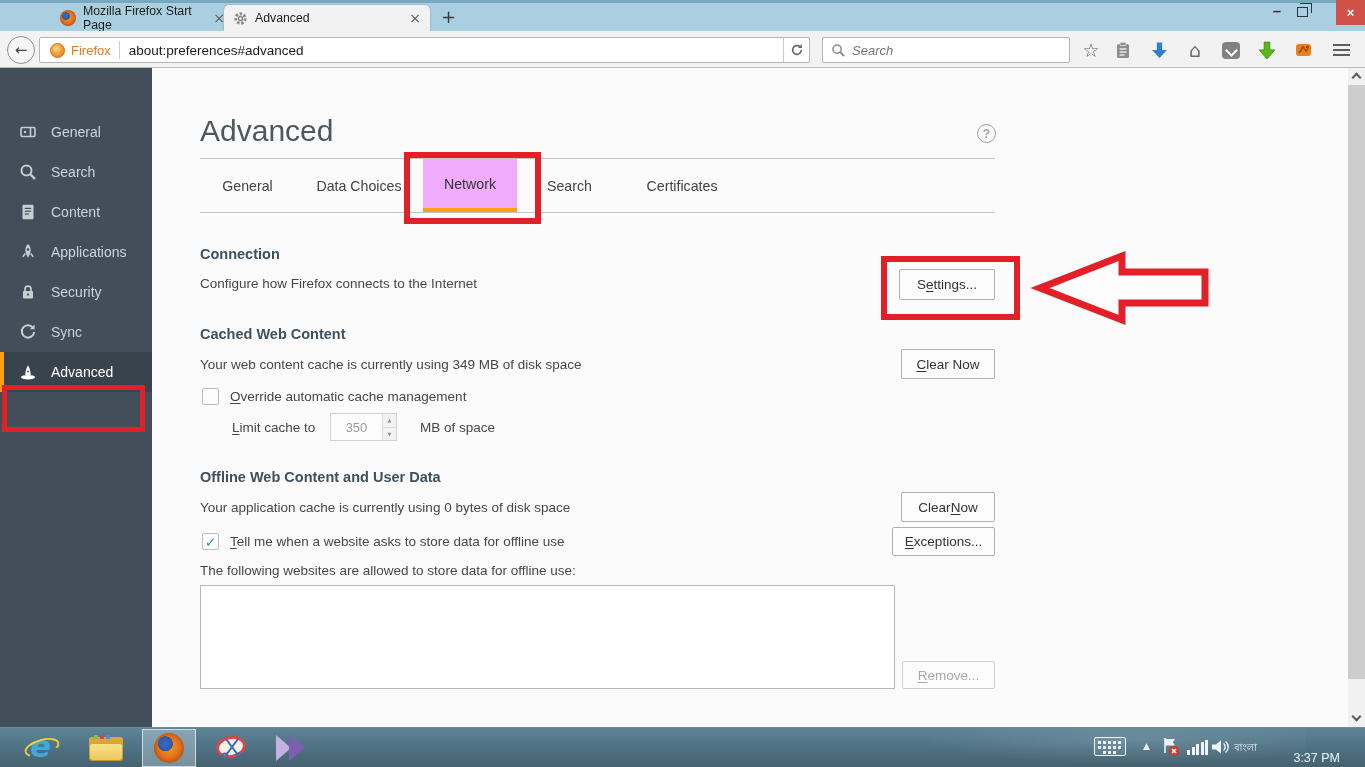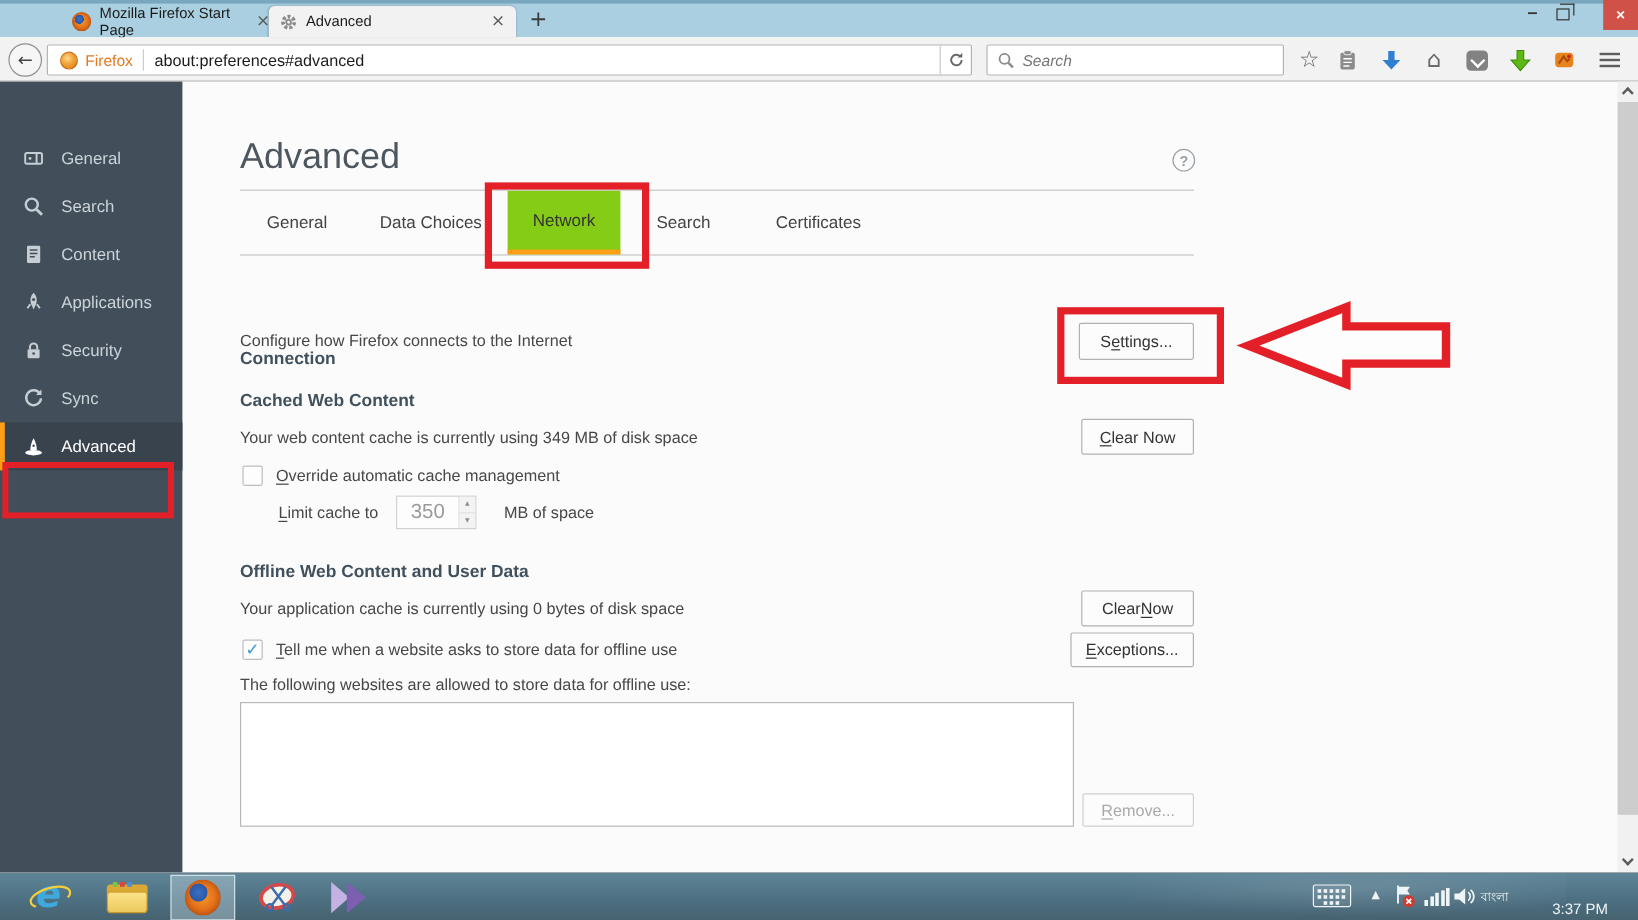--- a/index.html
+++ b/index.html
@@ -48,30 +48,30 @@
   .sb-item { height:40px; display:flex; align-items:center; gap:13px; padding-left:18px; color:#ccd3d9; font-size:14px; }
   .sb-nav { position:absolute; top:44px; left:0; right:0; }
   .sb-item.sel { background:#39434d; color:#fff; border-left:4px solid #ff9e17; padding-left:14px; }
   .sb-item svg { flex:0 0 20px; }
 
   
   .page-title { position:absolute; left:200px; top:114px; font-size:30px; font-weight:300; color:#4e575f; }
   .help-circle { position:absolute; left:977px; top:124px; width:19px; height:19px; border:1.6px solid #9aa0a6; border-radius:50%; color:#9aa0a6; font-size:12px; display:flex; align-items:center; justify-content:center; font-weight:bold; }
   .tabs-row { position:absolute; left:200px; top:158px; width:795px; height:55px; border-top:1px solid #c6c6c6; border-bottom:1px solid #c6c6c6; }
   .pref-tab { position:absolute; top:0; height:100%; display:flex; align-items:center; justify-content:center; font-size:14.2px; color:#434343; }
-  .pref-tab.sel { background:#84cc16; border-bottom:4px solid #ff9e17; color:#333; }
+  .pref-tab.sel { background:#f0abfc; border-bottom:4px solid #ff9e17; color:#333; }
   .sec-h { position:absolute; font-size:14.5px; font-weight:bold; color:#40505c; }
   .sec-p { position:absolute; font-size:13.5px; color:#474747; }
   .btn { position:absolute; background:#fcfcfc; border:1px solid #b1b1b1; border-radius:2px; font-size:13.5px; color:#333; display:flex; align-items:center; justify-content:center; font-family:"Liberation Sans",sans-serif; }
   .btn.disabled { color:#a9a9a9; border-color:#cfcfcf; }
   .ak { text-decoration:underline; text-underline-offset:2px; }
   .cb { position:absolute; width:17px; height:17px; background:#fdfdfd; border:1px solid #bdbdbd; border-radius:2px; display:flex; align-items:center; justify-content:center; }
   .cb .mark { color:#3596d3; font-size:14px; font-weight:bold; line-height:1; }
   .num-input { position:absolute; left:330px; top:413px; width:67px; height:28px; border:1px solid #d2d2d2; background:#fdfdfd; display:flex; }
-  .num-val { flex:1; display:flex; align-items:center; justify-content:center; color:#9a9a9a; font-size:17px; }
+  .num-val { flex:1; display:flex; align-items:center; justify-content:center; color:#9a9a9a; font-size:13px; }
   .spin { width:14px; display:flex; flex-direction:column; border-left:1px solid #ddd; }
   .spin span { flex:1; font-size:5px; color:#8f8f8f; display:flex; align-items:center; justify-content:center; background:#f3f3f3; }
   .spin span:first-child { border-bottom:1px solid #ddd; }
   .listbox { position:absolute; left:200px; top:585px; width:695px; height:104px; background:#fff; border:1px solid #b8b8b8; }
 
   
   .red-box { position:absolute; border:6px solid #e32028; background:transparent; }
   .red-box.thin { border-width:5px; }
 
   
@@ -259,21 +259,21 @@
   <div class="help-circle">?</div>
 
   <div class="tabs-row">
     <div class="pref-tab" style="left:0; width:95px;">General</div>
     <div class="pref-tab" style="left:95px; width:128px;">Data Choices</div>
     <div class="pref-tab sel" style="left:223px; width:94px;">Network</div>
     <div class="pref-tab" style="left:317px; width:105px;">Search</div>
     <div class="pref-tab" style="left:422px; width:120px;">Certificates</div>
   </div>
 
-  <div class="sec-h" style="left:200px; top:246px;margin-top:45px;">Connection</div>
+  <div class="sec-h" style="left:200px; top:246px;">Connection</div>
   <div class="sec-p" style="left:200px; top:276px;">Configure how Firefox connects to the Internet</div>
   <button class="btn" style="left:899px; top:269px; width:96px; height:31px;">
       <span>S</span>
       <span class="ak">e</span>
       <span>ttings...</span>
     </button>
 
   <div class="sec-h" style="left:200px; top:326px;">Cached Web Content</div>
   <div class="sec-p" style="left:200px; top:357px;">Your web content cache is currently using 349 MB of disk space</div>
   <button class="btn" style="left:901px; top:349px; width:94px; height:30px;">

